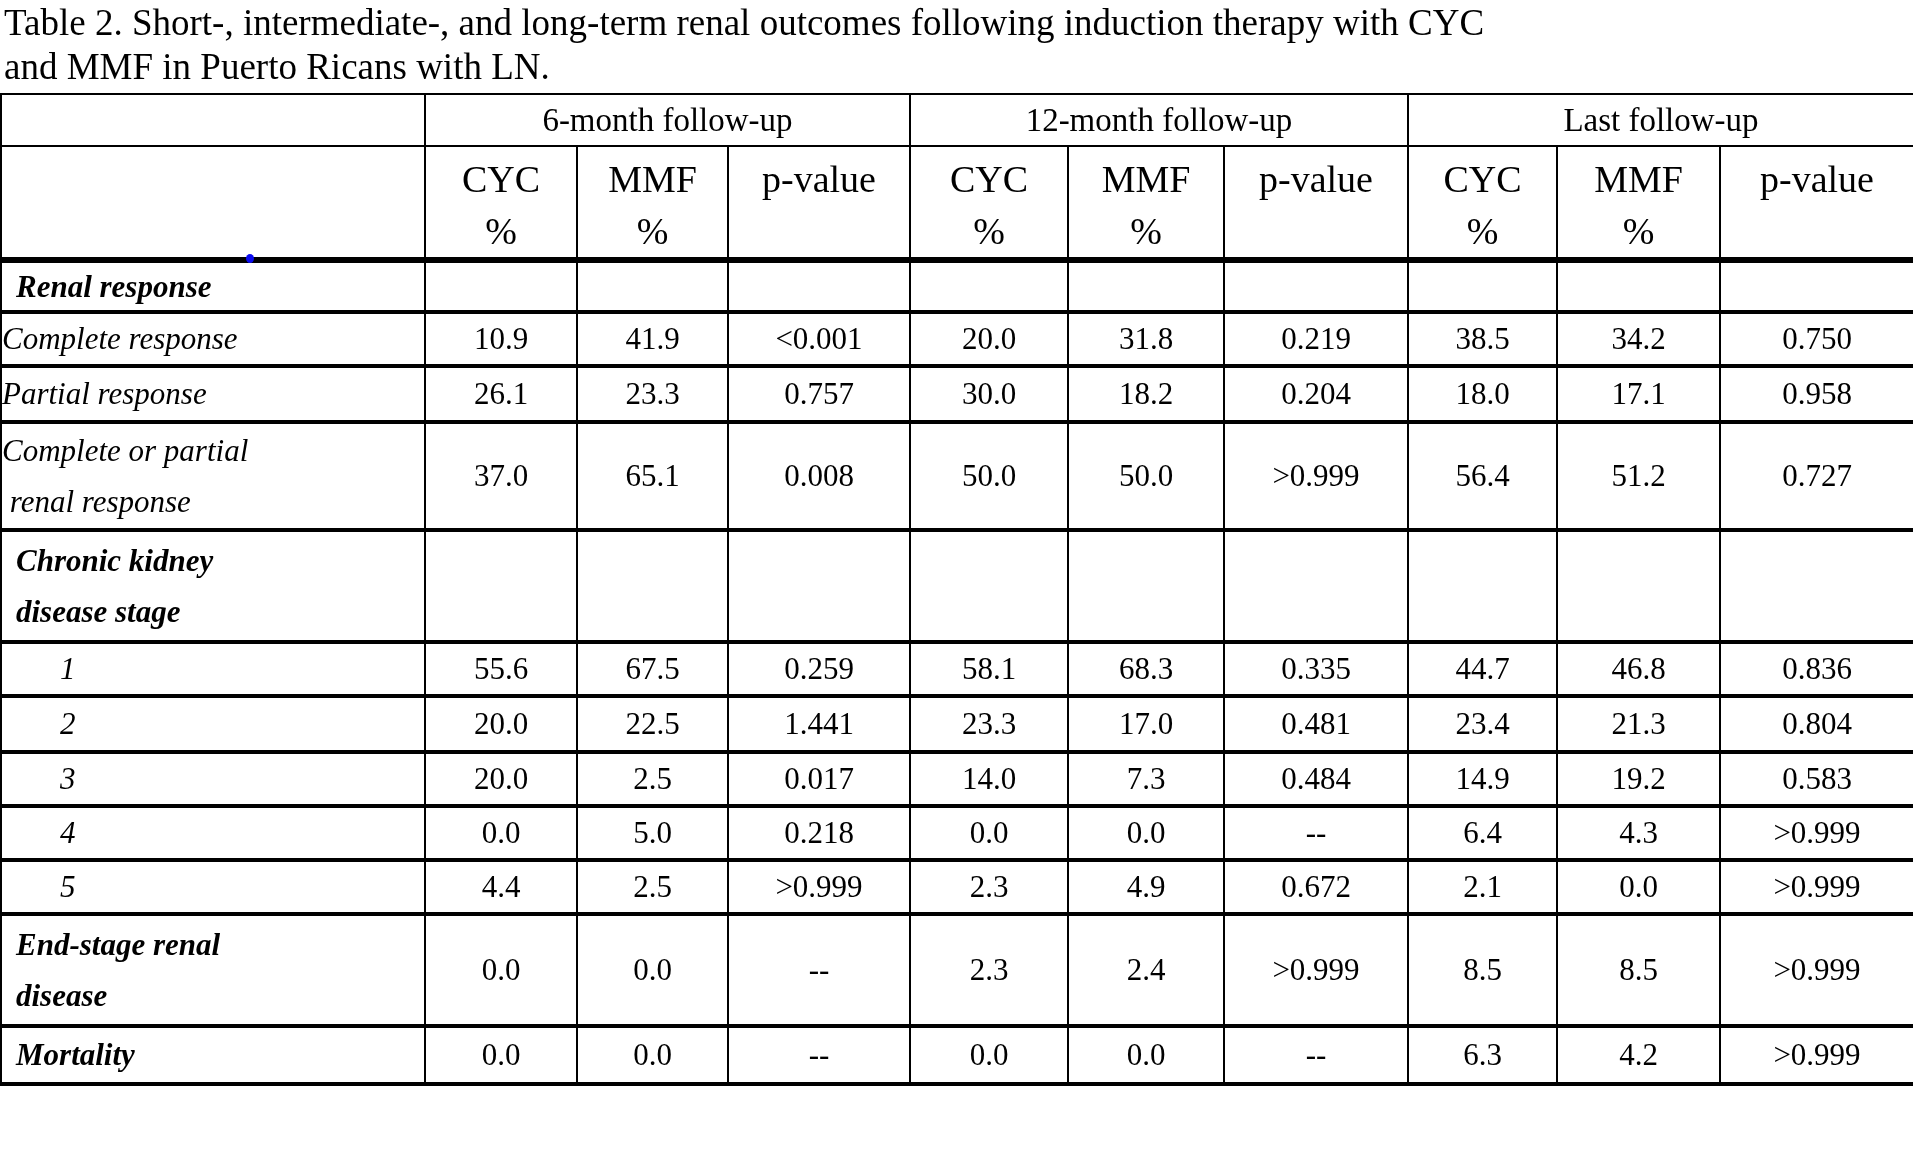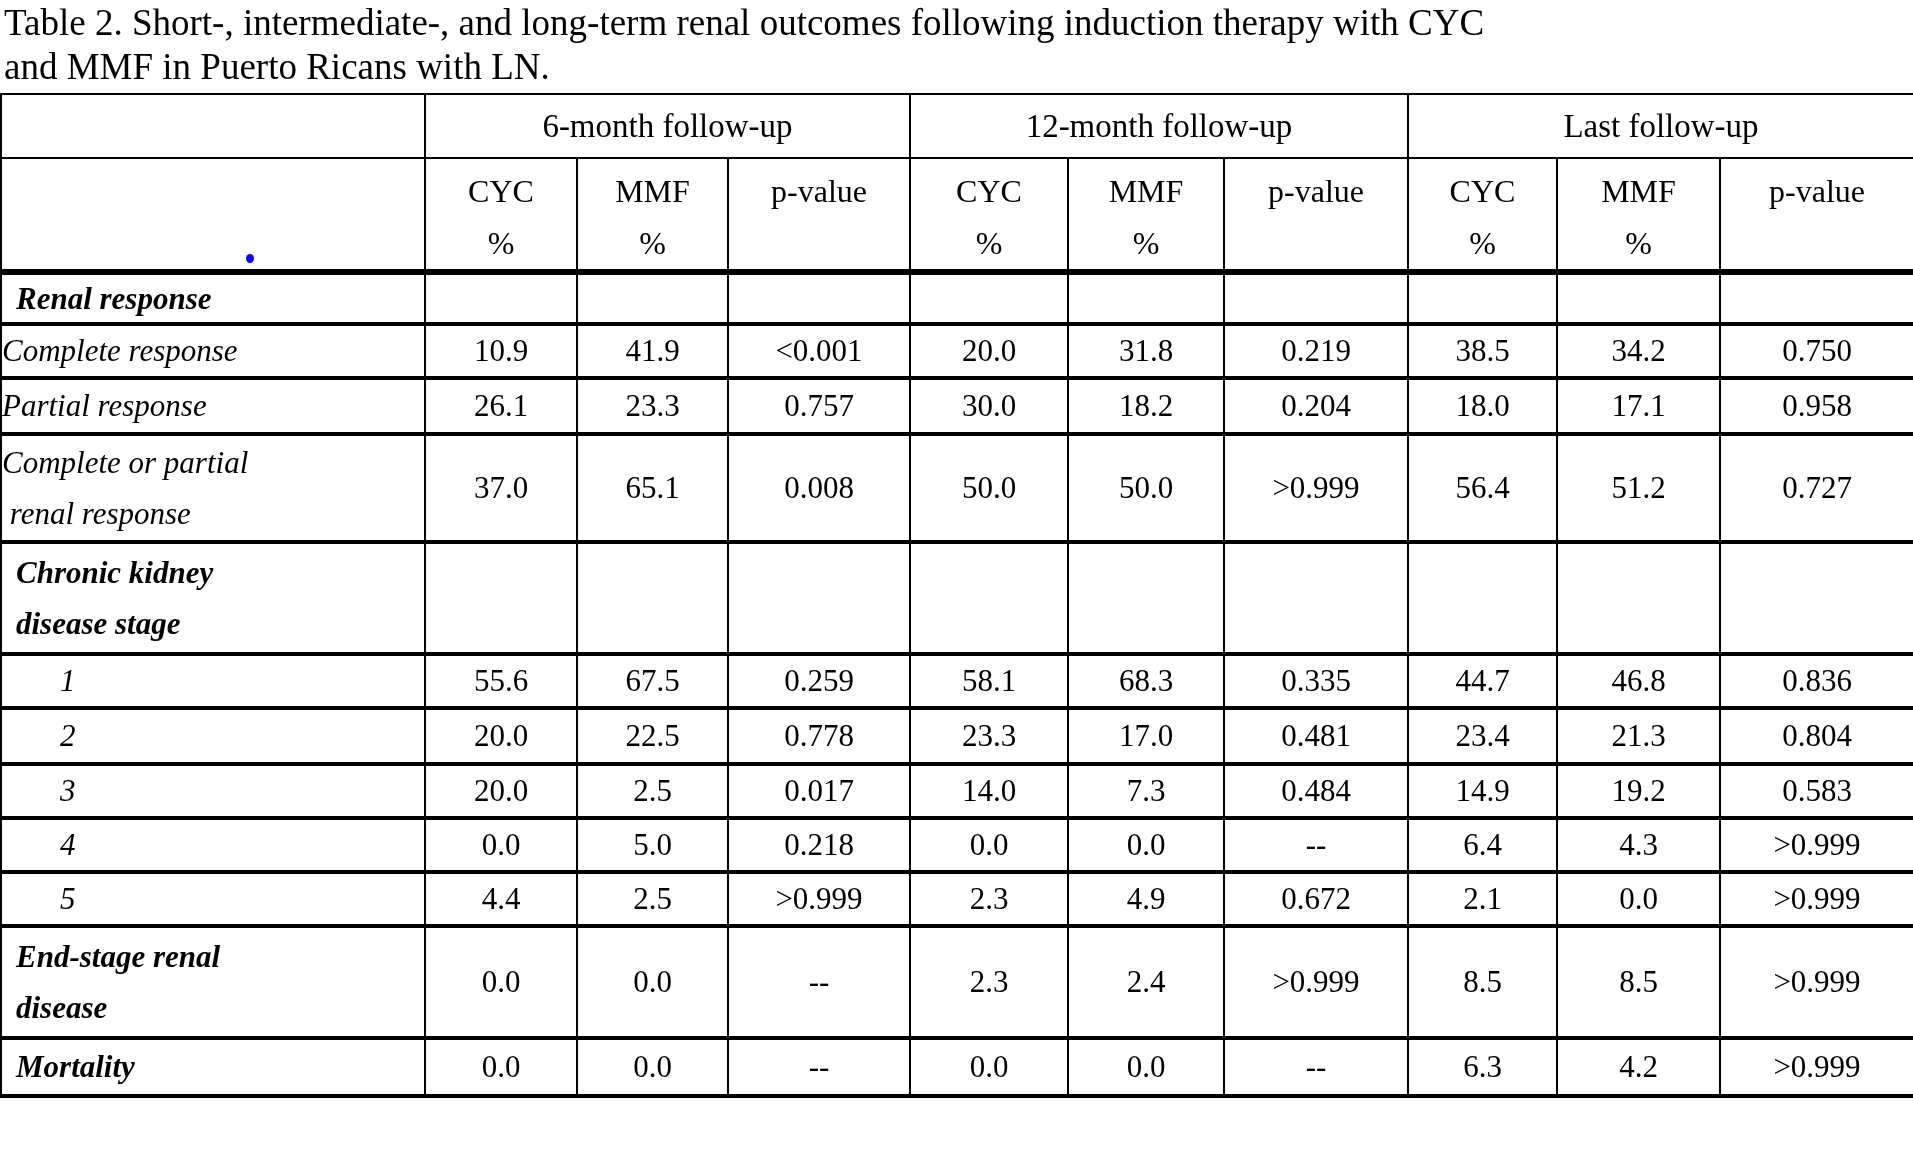--- a/index.html
+++ b/index.html
@@ -27,24 +27,24 @@
     border-right:2px solid #000;
   }
   td,th{
     border-left:2px solid #000;
     border-right:2px solid #000;
     font-weight:normal;
     padding:0;
     overflow:hidden;
   }
   
-  tr.group-row{height:64px;}
+  tr.group-row{height:52px;}
   tr.group-row td{font-size:33px;text-align:center;vertical-align:middle;border-bottom:2px solid #000;}
   tr.colhead-row{height:110px;}
-  tr.colhead-row td{font-size:32px;text-align:center;vertical-align:top;padding-top:6px;border-bottom:6px solid #000;}
+  tr.colhead-row td{font-size:38px;text-align:center;vertical-align:top;padding-top:6px;border-bottom:6px solid #000;}
   .ch-line{display:block;line-height:52px;}
   
   tbody tr{border-bottom:4px solid #000;}
   tbody td{font-size:31px;vertical-align:middle;}
   td.row-label{text-align:left;white-space:pre-wrap;line-height:46px;font-style:italic;}
   tr.section td.row-label{font-weight:bold;padding-left:14px;}
   tr.sub td.row-label{}
   tr.stage td.row-label{padding-left:58px;}
   td.value-cell{text-align:center;}
   tr.r-h56{height:52px;}
@@ -196,21 +196,21 @@
         <td class="value-cell">68.3</td>
         <td class="value-cell">0.335</td>
         <td class="value-cell">44.7</td>
         <td class="value-cell">46.8</td>
         <td class="value-cell">0.836</td>
     </tr>
     <tr class="stage r-h60">
       <td class="row-label">2</td>
       <td class="value-cell">20.0</td>
         <td class="value-cell">22.5</td>
-        <td class="value-cell">0.778</td>
+        <td class="value-cell">1.441</td>
         <td class="value-cell">23.3</td>
         <td class="value-cell">17.0</td>
         <td class="value-cell">0.481</td>
         <td class="value-cell">23.4</td>
         <td class="value-cell">21.3</td>
         <td class="value-cell">0.804</td>
     </tr>
     <tr class="stage r-h58">
       <td class="row-label">3</td>
       <td class="value-cell">20.0</td>

